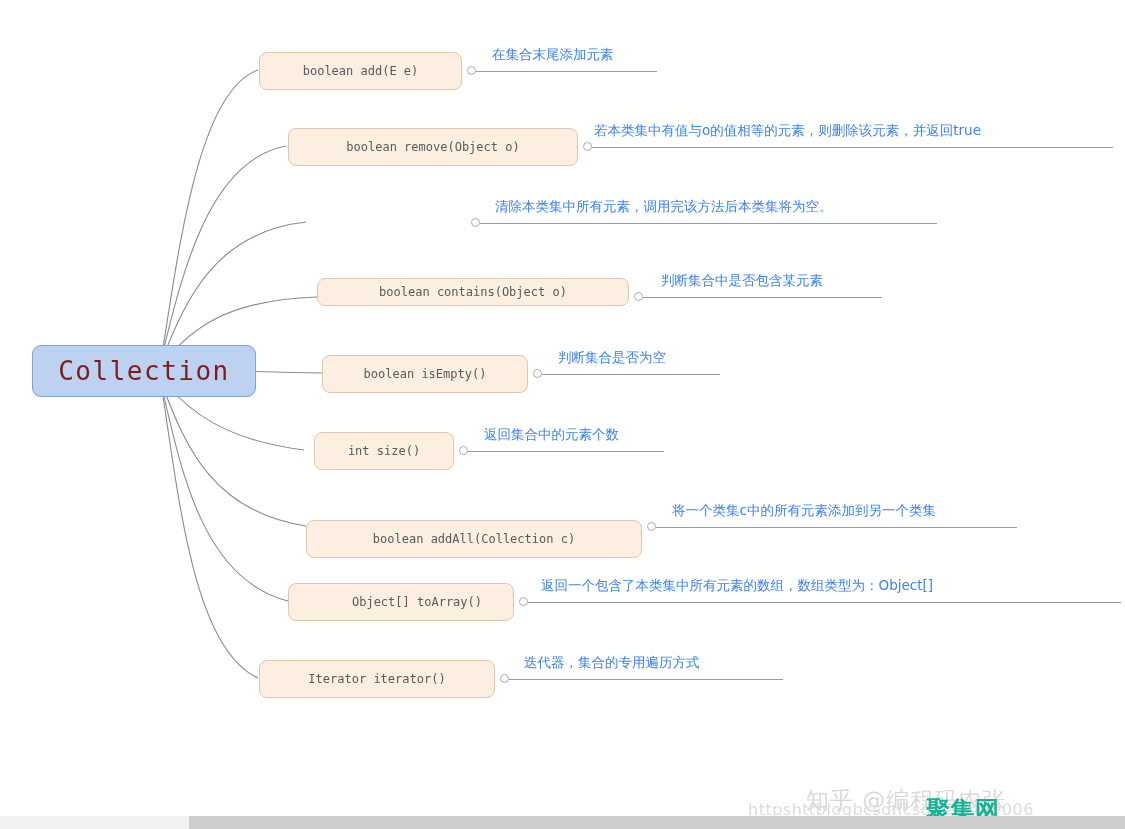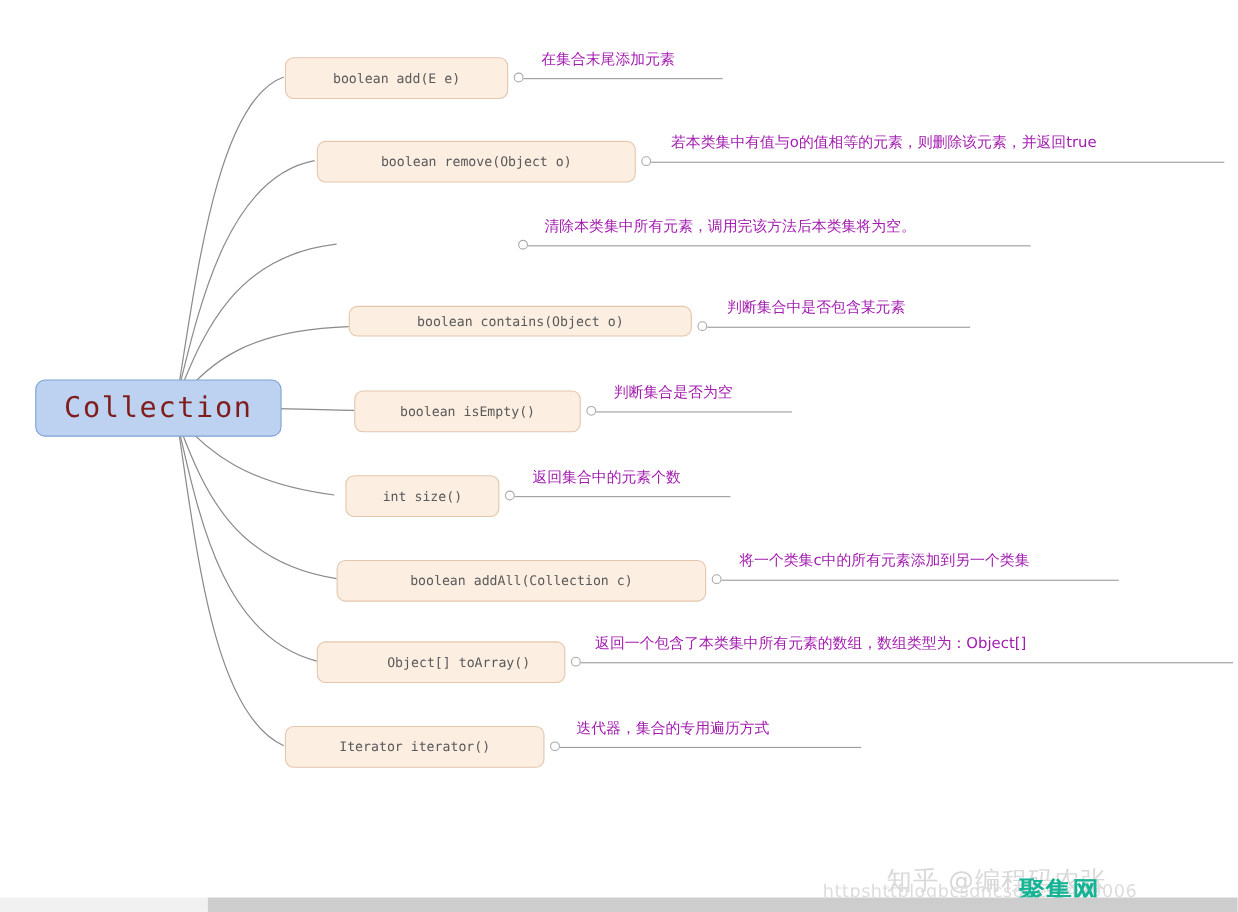--- a/index.html
+++ b/index.html
@@ -64,21 +64,21 @@
     color: #5a5a5a;
     font-family: "DejaVu Sans Mono", "Liberation Mono", monospace;
     font-size: 12px;
     white-space: nowrap;
     padding: 0 12px;
   }
 
   
   .note {
     position: absolute;
-    color: #a21caf;
+    color: #3b82f6;
     font-family: "DejaVu Sans", sans-serif;
     font-size: 13.5px;
     white-space: nowrap;
     line-height: 1;
   }
   .note-rule {
     position: absolute;
     height: 0;
     border-top: 1px solid #9b9b9b;
   }
@@ -166,21 +166,21 @@
   </div>
   <div class="note-ring" style="left:467px; top:66px;"></div>
   <div class="note-rule" style="left:476px; top:71px; width:181px;"></div>
   <div class="note" style="left:492px; top:48px;">在集合末尾添加元素</div>
 
   <div class="method-node" style="left:288px; top:128px; width:290px; height:38px;">
     <span>boolean remove(Object o)</span>
   </div>
   <div class="note-ring" style="left:583px; top:142px;"></div>
   <div class="note-rule" style="left:592px; top:147px; width:521px;"></div>
-  <div class="note" style="left:610px; top:124px;">若本类集中有值与o的值相等的元素，则删除该元素，并返回true</div>
+  <div class="note" style="left:594px; top:124px;">若本类集中有值与o的值相等的元素，则删除该元素，并返回true</div>
 
   <div class="note-ring" style="left:471px; top:218px;"></div>
   <div class="note-rule" style="left:480px; top:223px; width:457px;"></div>
   <div class="note" style="left:495px; top:200px;">清除本类集中所有元素，调用完该方法后本类集将为空。</div>
 
   <div class="method-node" style="left:317px; top:278px; width:312px; height:28px;">
     <span>boolean contains(Object o)</span>
   </div>
   <div class="note-ring" style="left:634px; top:292px;"></div>
   <div class="note-rule" style="left:643px; top:297px; width:239px;"></div>
@@ -193,21 +193,21 @@
   <div class="note-rule" style="left:542px; top:374px; width:178px;"></div>
   <div class="note" style="left:558px; top:351px;">判断集合是否为空</div>
 
   <div class="method-node" style="left:314px; top:432px; width:140px; height:38px;">
     <span>int size()</span>
   </div>
   <div class="note-ring" style="left:459px; top:446px;"></div>
   <div class="note-rule" style="left:468px; top:451px; width:196px;"></div>
   <div class="note" style="left:484px; top:428px;">返回集合中的元素个数</div>
 
-  <div class="method-node" style="left:306px; top:509px; width:336px; height:38px;">
+  <div class="method-node" style="left:306px; top:520px; width:336px; height:38px;">
     <span>boolean addAll(Collection c)</span>
   </div>
   <div class="note-ring" style="left:647px; top:522px;"></div>
   <div class="note-rule" style="left:656px; top:527px; width:361px;"></div>
   <div class="note" style="left:672px; top:504px;">将一个类集c中的所有元素添加到另一个类集</div>
 
   <div class="method-node" style="left:288px; top:583px; width:226px; height:38px;padding-left:44px;">
     <span>Object[] toArray()</span>
   </div>
   <div class="note-ring" style="left:519px; top:597px;"></div>

